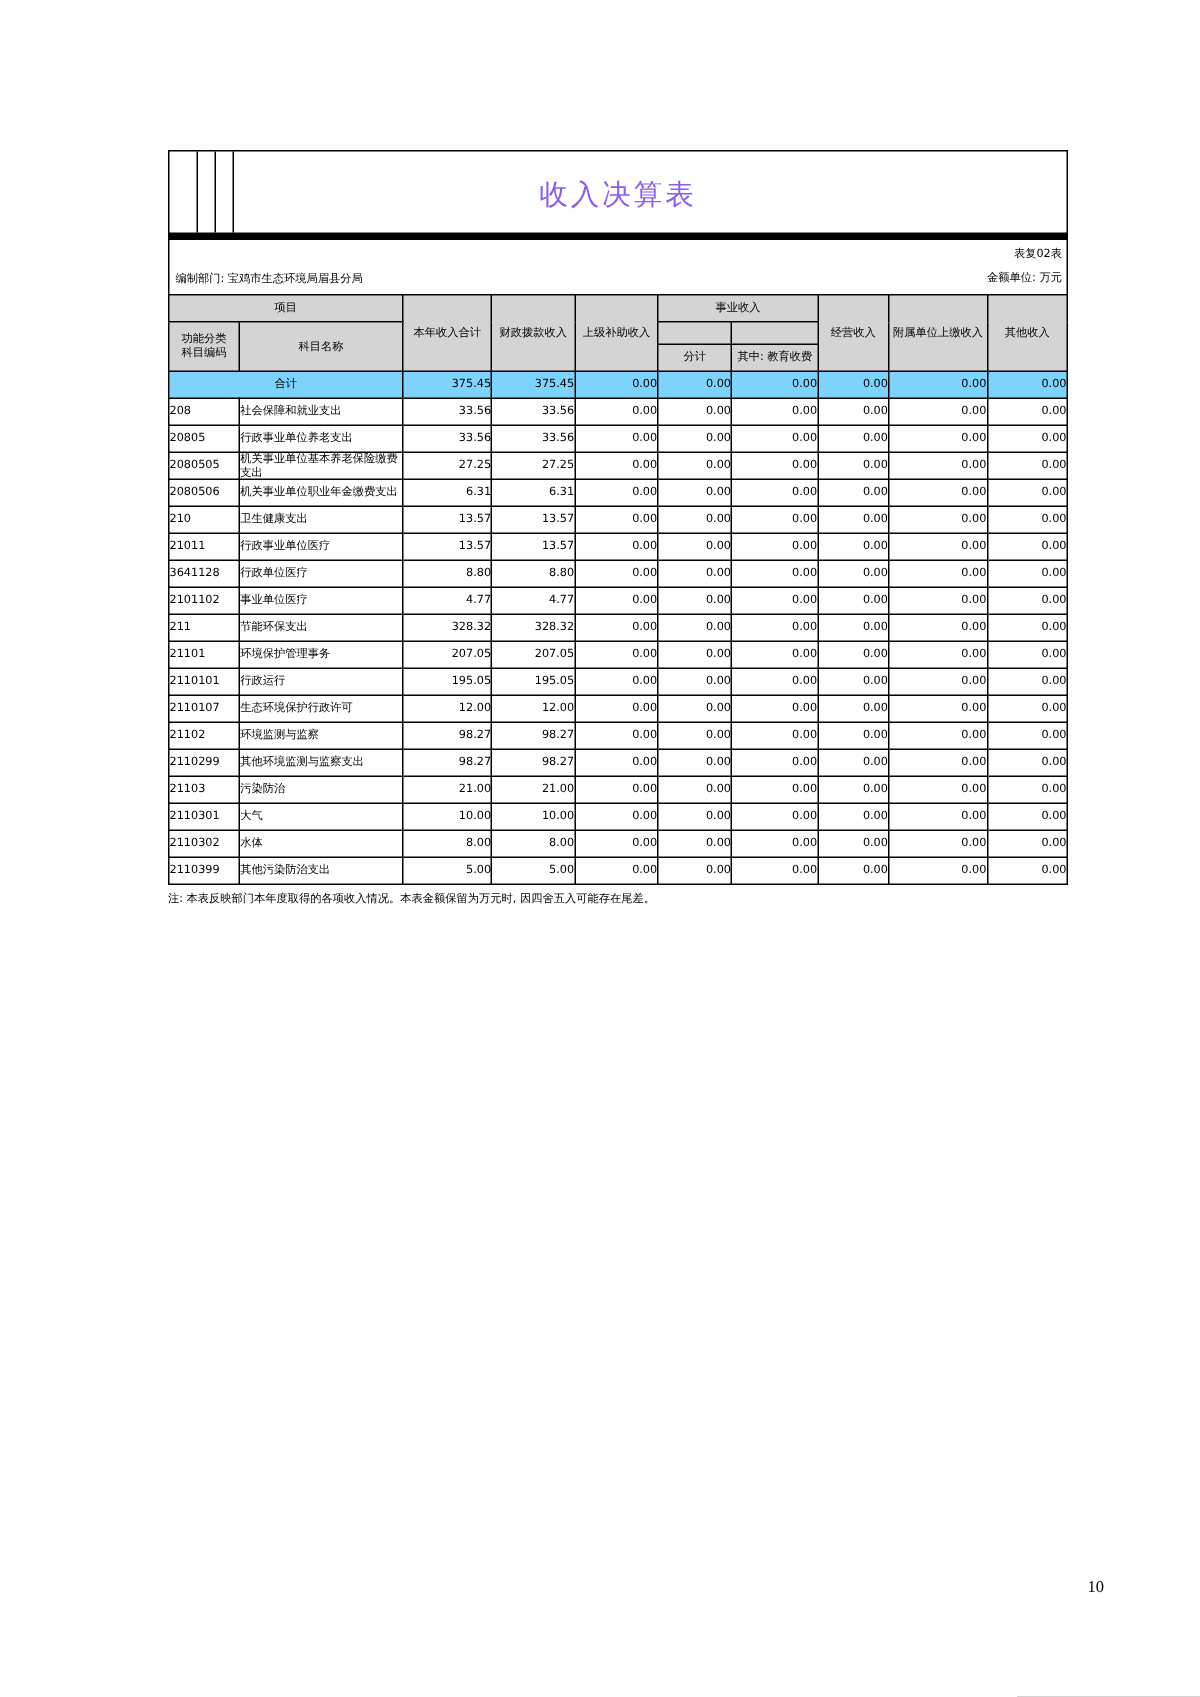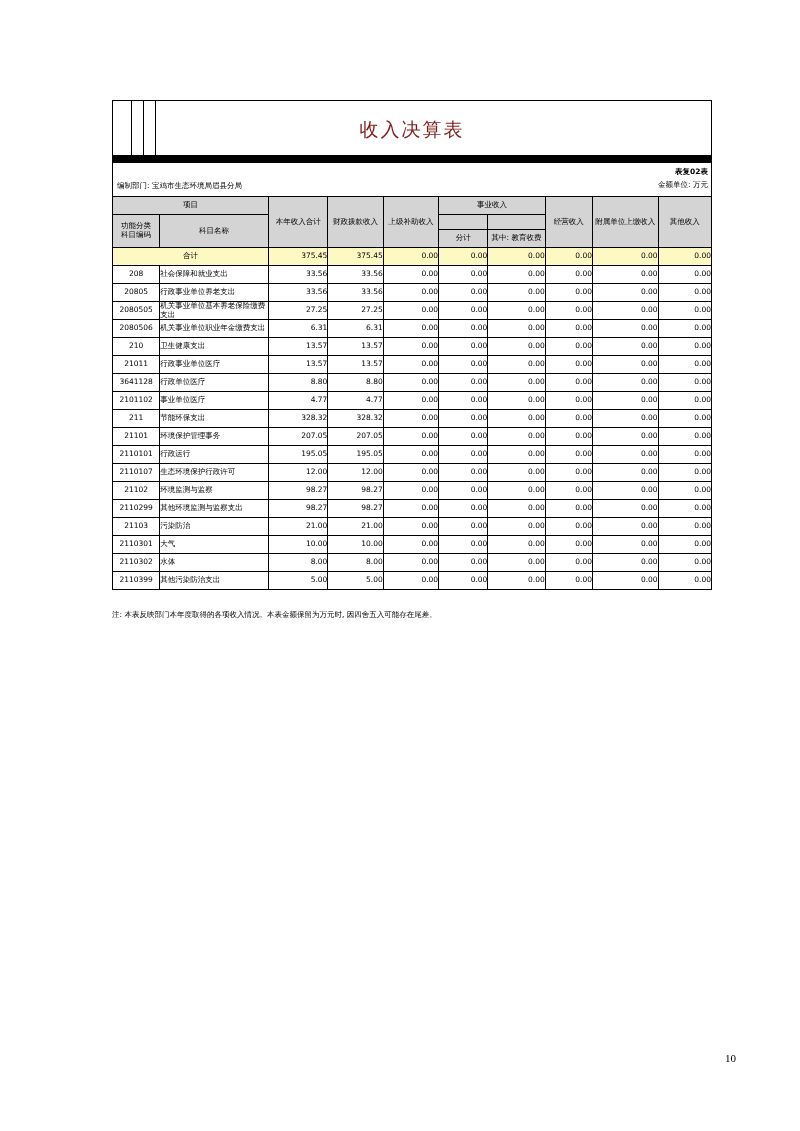--- a/index.html
+++ b/index.html
@@ -40,32 +40,31 @@
     width: 0;
     border-left: 1px solid #000;
   }
   .doc-title {
     position: absolute;
     left: 0; right: 0; top: 16px;
     text-align: center;
     font-size: 19px;
     font-family: "DejaVu Serif", "Liberation Serif", serif;
     letter-spacing: 2px;
-    color: #7f1d1d;
+    color: #8b5cf6;
   }
   .meta-row {
     position: relative;
     height: 20px;
     border-left: 1px solid #000;
     border-right: 1px solid #000;
     box-sizing: border-box;
   }
   .meta-row.first {
-    border-top: 7px solid #000000;
-    font-weight: bold;
+    border-top: 4px solid #000000;
   }
   .meta-right {
     position: absolute;
     right: 3px;
     top: 4px;
     font-size: 7.5px;
     color: #000;
   }
   .meta-left {
     position: absolute;
@@ -99,25 +98,25 @@
   }
   .hdr {
     background: #d4d4d4;
     text-align: center;
     vertical-align: middle;
   }
   .hdr-sm {
     font-size: 7px;
   }
   .sumrow td {
-    background: #fef9c3;
+    background: #7dd3fc;
     height: 18px;
   }
   .c-center { text-align: center; }
-  .code-cell { text-align: center; font-size: 7.3px; }
+  .code-cell { font-size: 7.3px; }
   .name-cell { text-align: left; padding-left: 5px; font-size: 7.5px; }
   .num { text-align: right; padding-right: 5px; font-size: 7.5px; }
   .note {
     position: absolute;
     left: 112px;
     top: 755px;
     width: 620px;
     font-size: 7.5px;
     color: #000;
   }
@@ -416,17 +415,17 @@
             <td class="num">0.00</td>
             <td class="num">0.00</td>
             <td class="num">0.00</td>
             <td class="num">0.00</td>
             <td class="num">0.00</td>
             <td class="num">0.00</td>
           </tr>
         </tbody>
     </table>
 
-    <div class="note" style="position:relative; left:0; top:20px; width:auto;">注: 本表反映部门本年度取得的各项收入情况。本表金额保留为万元时, 因四舍五入可能存在尾差。</div>
+    <div class="note" style="position:relative; left:0; top:4px; width:auto;">注: 本表反映部门本年度取得的各项收入情况。本表金额保留为万元时, 因四舍五入可能存在尾差。</div>
   </div>
 
   <div class="pagenum">10</div>
 </div>
 
 </body></html>

